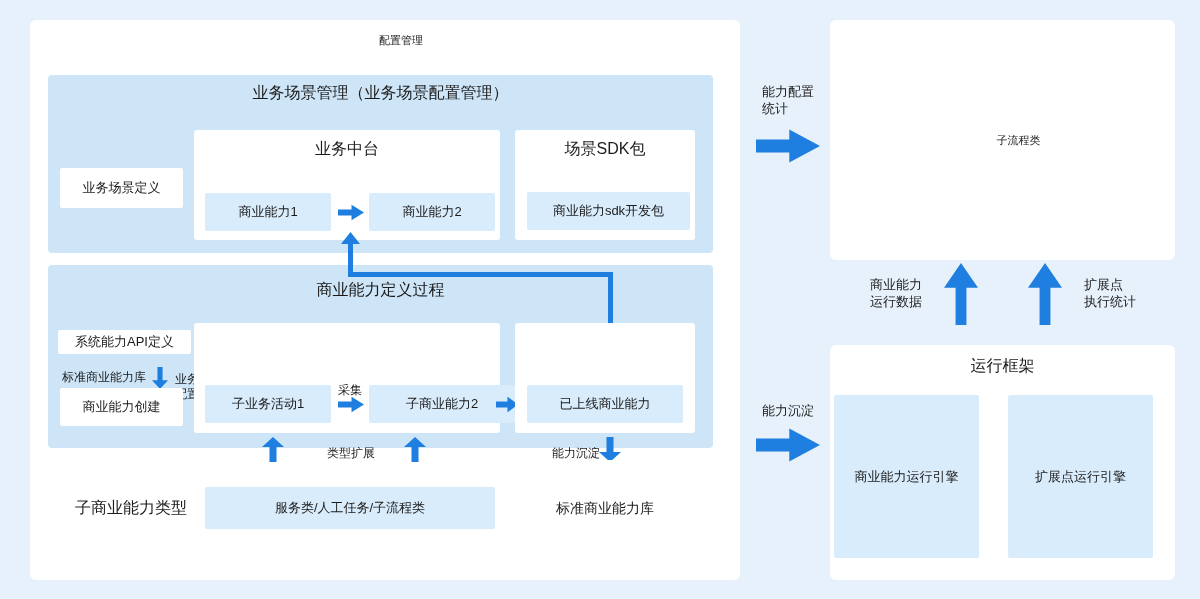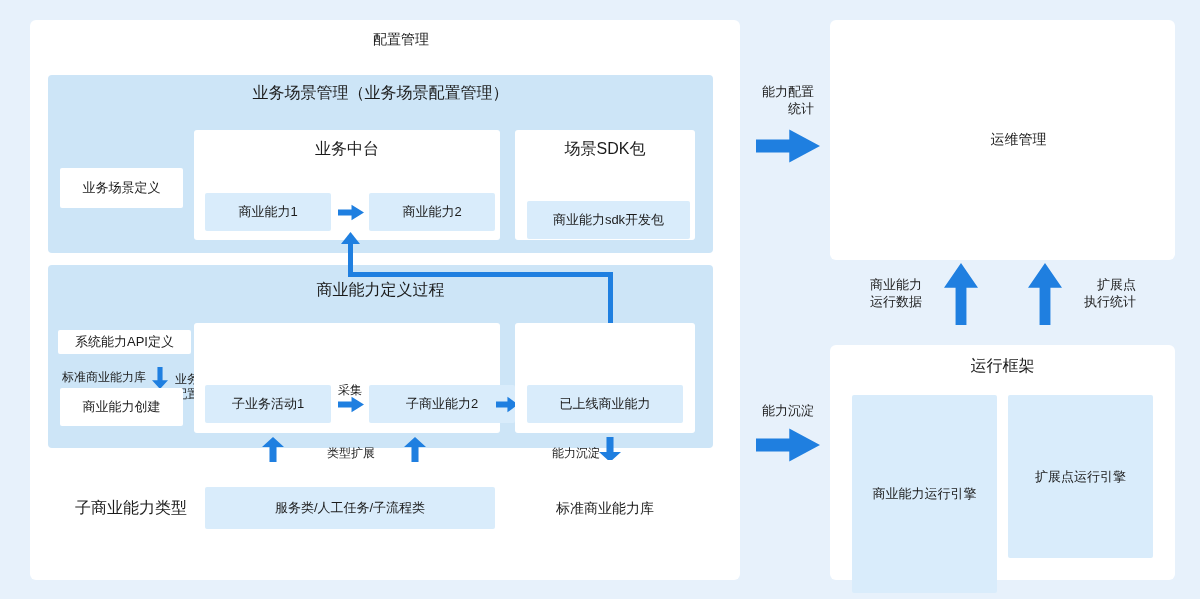--- a/index.html
+++ b/index.html
@@ -6,22 +6,22 @@
   html,body { background:#fff; }
   body { font-family:"Liberation Sans","DejaVu Sans",sans-serif; }
   .canvas { position:relative; width:1200px; height:599px; background:var(--bg,#e7f1fb); color:var(--text,#1b1b1b); overflow:hidden; }
   .panel   { position:absolute; background:var(--panel,#ffffff); border-radius:6px; }
   .wpanel  { position:absolute; background:var(--panel,#ffffff); border-radius:3px; }
   .subpanel{ position:absolute; background:var(--subpanel,#cde5f7); border-radius:4px; }
   .wbox { position:absolute; background:var(--panel,#ffffff); display:flex; align-items:center; justify-content:center; font-size:13px; border-radius:2px; }
   .bbox { position:absolute; background:var(--box,#d9ecfb); display:flex; align-items:center; justify-content:center; font-size:13px; border-radius:2px; }
   .title { position:absolute; display:flex; align-items:center; justify-content:center; font-size:16px; }
   .label { position:absolute; display:flex; align-items:center; justify-content:center; font-size:12px; }
-  .t15 { font-size:14px;padding-left:32px; } .t14 { font-size:14px; } .t13 { font-size:13px; }
-  .ml { white-space:pre-line; text-align:right; line-height:17px; }
+  .t15 { font-size:11px;padding-left:32px; } .t14 { font-size:14px; } .t13 { font-size:13px; }
+  .ml { white-space:pre-line; text-align:left; line-height:17px; }
   .ml-sm { white-space:pre-line; text-align:center; line-height:15px; }
   .arrow { position:absolute; background:var(--arrow,#1f7fe0); }
   .ar { clip-path:polygon(0 32%,52% 32%,52% 4%,100% 50%,52% 96%,52% 68%,0 68%); }
   .au { clip-path:polygon(50% 0,100% 40%,66% 40%,66% 100%,34% 100%,34% 40%,0 40%); }
   .ad { clip-path:polygon(34% 0,66% 0,66% 60%,100% 60%,50% 100%,0 60%,34% 60%); }
   .tri-u { position:absolute; background:var(--arrow,#1f7fe0); clip-path:polygon(50% 0,100% 100%,0 100%); }
   .seg { position:absolute; background:var(--arrow,#1f7fe0); }
 </style>
 </head>
 <body>
@@ -37,21 +37,21 @@
   <div class="wbox" style="left:60px;top:168px;width:123px;height:40px">业务场景定义</div>
 
   <div class="wpanel" style="left:194px;top:130px;width:306px;height:110px"></div>
   <div class="title" style="left:194px;top:140px;width:306px;height:18px">业务中台</div>
   <div class="bbox" style="left:205px;top:193px;width:126px;height:38px">商业能力1</div>
   <div class="arrow ar" style="left:338px;top:204px;width:26px;height:17px"></div>
   <div class="bbox" style="left:369px;top:193px;width:126px;height:38px">商业能力2</div>
 
   <div class="wpanel" style="left:515px;top:130px;width:180px;height:110px"></div>
   <div class="title" style="left:515px;top:140px;width:180px;height:18px">场景SDK包</div>
-  <div class="bbox" style="left:527px;top:201px;width:163px;height:38px">商业能力sdk开发包</div>
+  <div class="bbox" style="left:527px;top:192px;width:163px;height:38px">商业能力sdk开发包</div>
 
   <div class="subpanel" style="left:48px;top:265px;width:665px;height:183px"></div>
   <div class="title" style="left:48px;top:281px;width:665px;height:18px">商业能力定义过程</div>
 
   <div class="wbox" style="left:58px;top:330px;width:133px;height:24px">系统能力API定义</div>
   <div class="label" style="left:60px;top:370px;width:88px;height:15px">标准商业能力库</div>
   <div class="arrow ad" style="left:152px;top:367px;width:16px;height:22px"></div>
   <div class="label ml-sm" style="left:172px;top:372px;width:30px;height:30px">业务
 配置</div>
   <div class="wbox" style="left:60px;top:388px;width:123px;height:38px">商业能力创建</div>
@@ -86,27 +86,27 @@
   <div class="wbox t14" style="left:515px;top:460px;width:180px;height:97px">标准商业能力库</div>
 
   <div class="label t13 ml" style="left:748px;top:83px;width:80px;height:34px">能力配置
 统计</div>
   <div class="arrow ar" style="left:756px;top:128px;width:64px;height:36px"></div>
 
   <div class="label t13" style="left:748px;top:403px;width:80px;height:16px">能力沉淀</div>
   <div class="arrow ar" style="left:756px;top:427px;width:64px;height:36px"></div>
 
   <div class="panel" style="left:830px;top:20px;width:345px;height:240px"></div>
-  <div class="title t15" style="left:830px;top:131px;width:345px;height:18px">运维管理</div>
+  <div class="title t15" style="left:830px;top:131px;width:345px;height:18px">子流程类</div>
 
   <div class="label t13 ml" style="left:858px;top:276px;width:76px;height:34px">商业能力
 运行数据</div>
   <div class="arrow au" style="left:944px;top:263px;width:34px;height:62px"></div>
   <div class="arrow au" style="left:1028px;top:263px;width:34px;height:62px"></div>
   <div class="label t13 ml" style="left:1072px;top:276px;width:76px;height:34px">扩展点
 执行统计</div>
 
   <div class="panel" style="left:830px;top:345px;width:345px;height:235px"></div>
   <div class="title" style="left:830px;top:357px;width:345px;height:18px">运行框架</div>
-  <div class="bbox" style="left:852px;top:395px;width:145px;height:198px">商业能力运行引擎</div>
+  <div class="bbox" style="left:834px;top:395px;width:145px;height:163px">商业能力运行引擎</div>
   <div class="bbox" style="left:1008px;top:395px;width:145px;height:163px">扩展点运行引擎</div>
 
 </div>
 
 </body></html>

